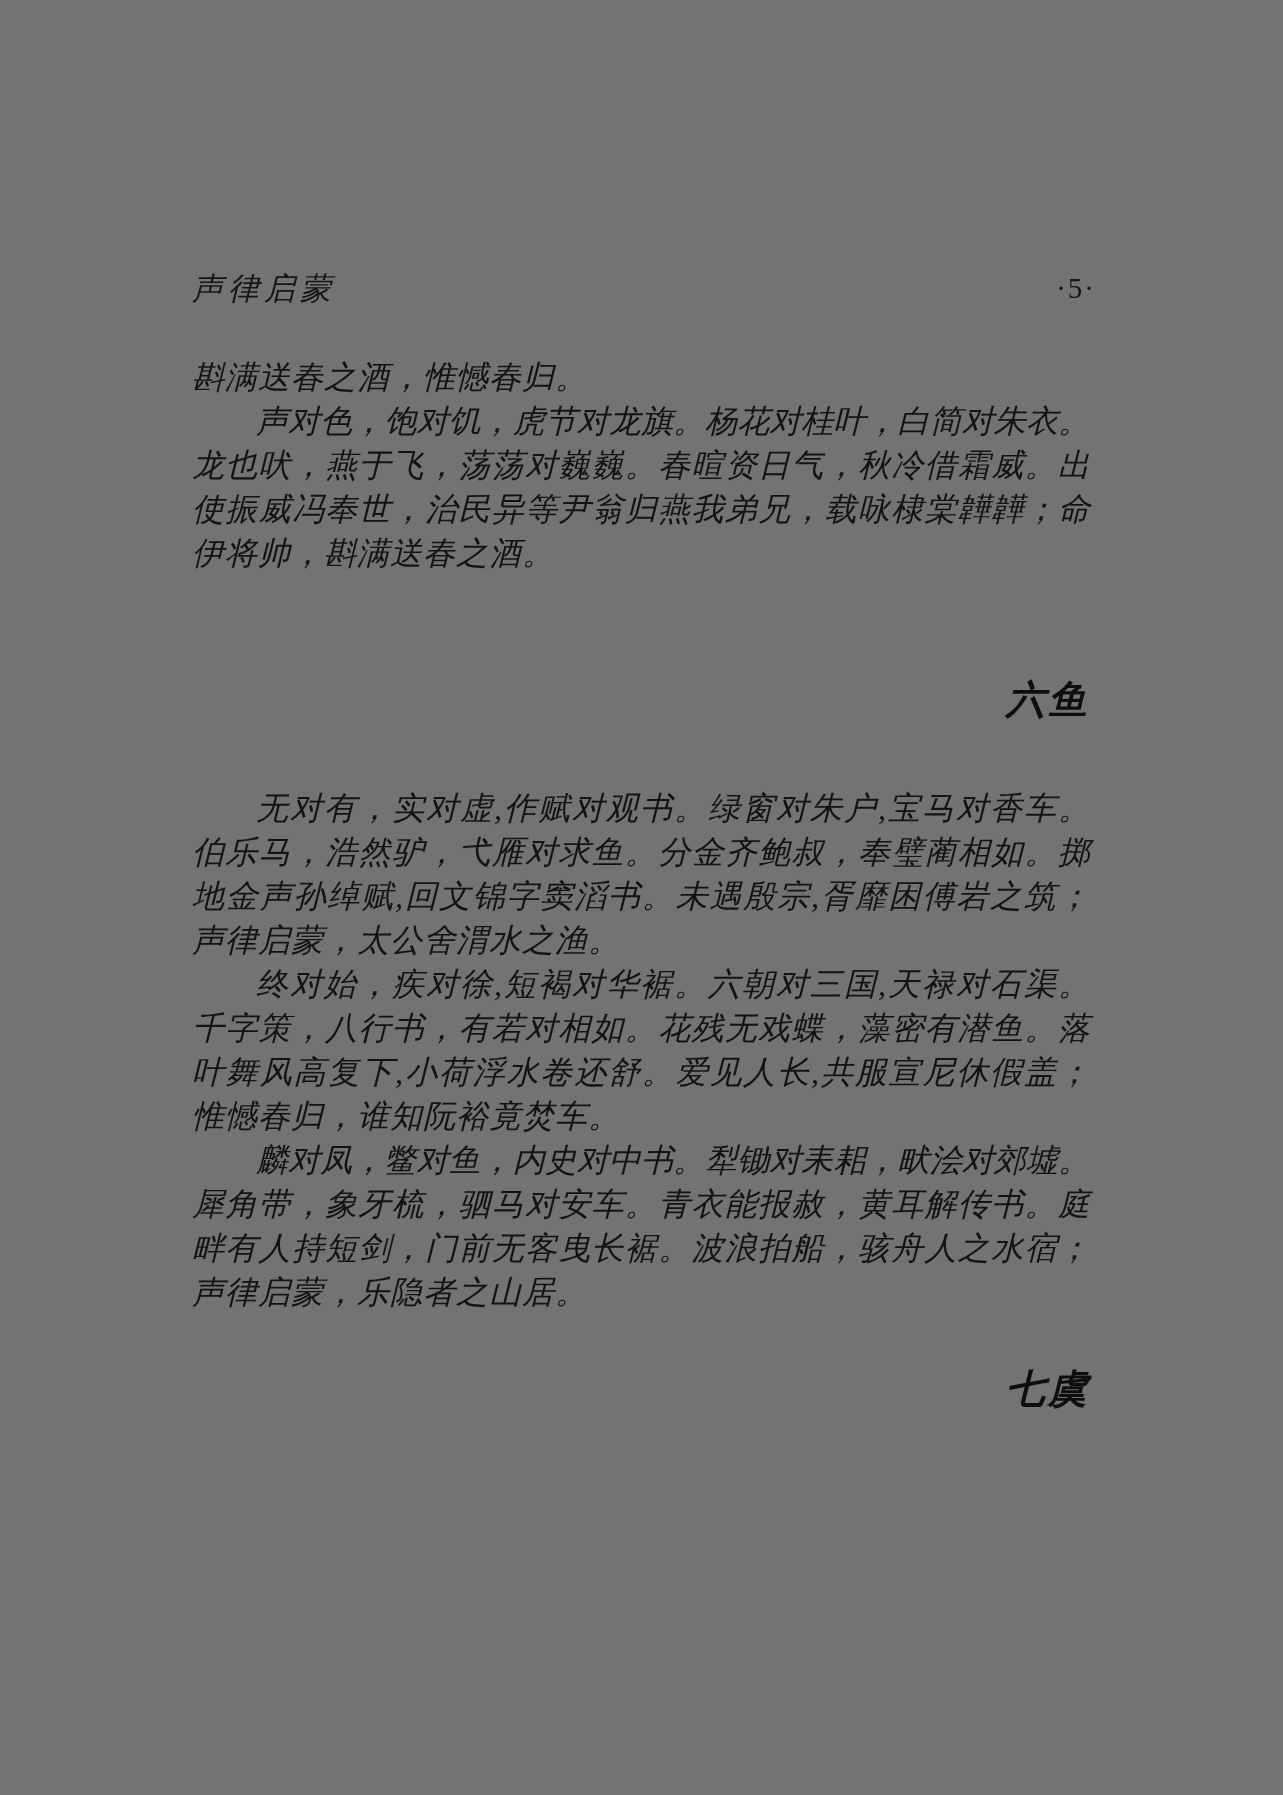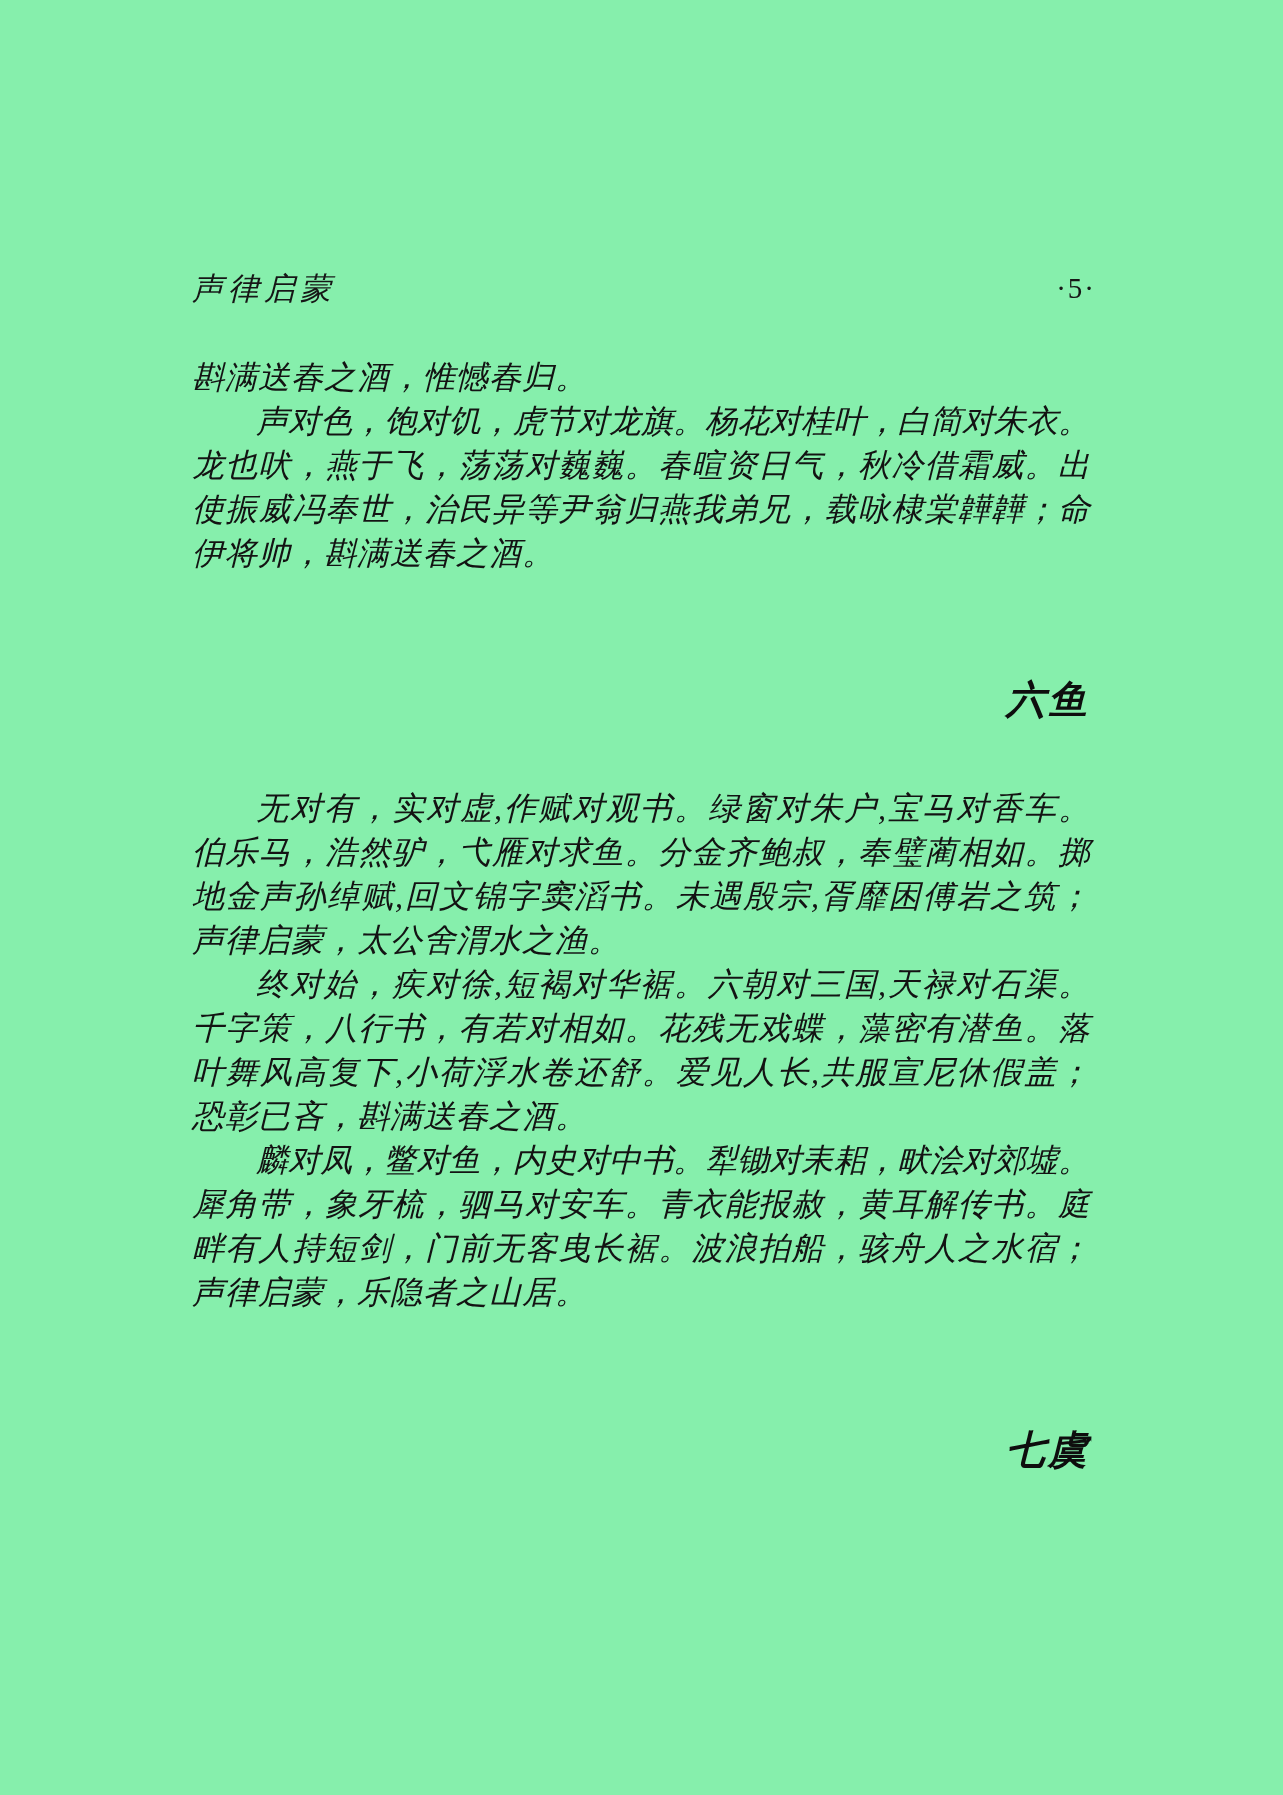--- a/index.html
+++ b/index.html
@@ -5,21 +5,21 @@
   html, body {
     margin: 0;
     padding: 0;
     background: #e8e8e8;
   }
   .page {
     position: relative;
     width: 1283px;
     height: 1795px;
     margin: 0 auto;
-    background: #86efac;
+    background: #737373;
     color: #141414;
     overflow: hidden;
   }
   .running-header {
     position: absolute;
     left: 192px;
     top: 266px;
     width: 898px;
     height: 46px;
   }
@@ -81,21 +81,21 @@
     margin: 0;
     text-align: right;
     font-family: "Liberation Sans", sans-serif;
     font-weight: bold;
     font-size: 39px;
     line-height: 48px;
     letter-spacing: 3px;
     color: #0e0e0e;
   }
   .heading-liuyu { margin-top: 101px; margin-bottom: 62px; }
-  .heading-qiyu  { margin-top: 112px; }
+  .heading-qiyu  { margin-top: 51px; }
 </style>
 </head>
 <body>
 
 <div class="page">
 
   <div class="running-header">
     <span class="book-title">声律启蒙</span>
     <span class="page-number">·5·</span>
   </div>
@@ -361,21 +361,21 @@
         <span>,</span>
         <span>共</span>
         <span>服</span>
         <span>宣</span>
         <span>尼</span>
         <span>休</span>
         <span>假</span>
         <span>盖</span>
         <span>；</span>
       </div>
-    <div class="text-line line-plain">恐彰已吝，斟满送春之酒。</div>
+    <div class="text-line line-plain">惟憾春归，谁知阮裕竟焚车。</div>
     <div class="text-line line-justify line-indent">
         <span>麟</span>
         <span>对</span>
         <span>凤</span>
         <span>，</span>
         <span>鳖</span>
         <span>对</span>
         <span>鱼</span>
         <span>，</span>
         <span>内</span>

